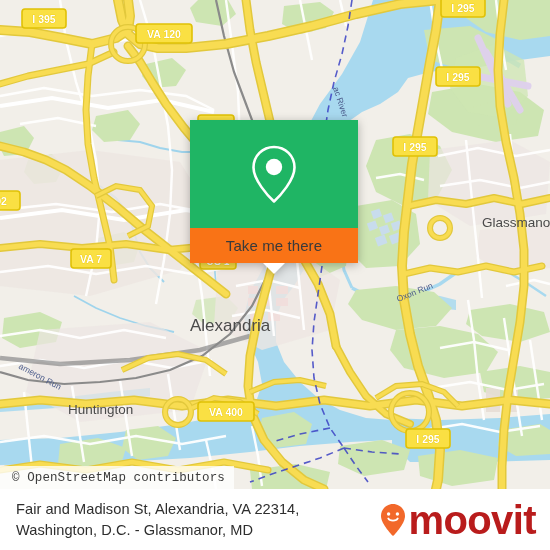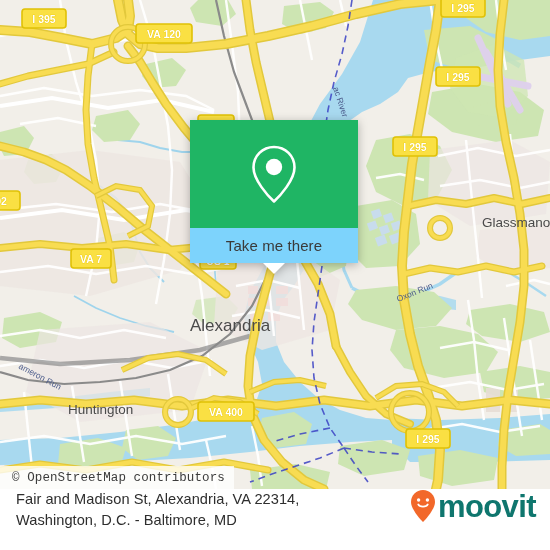--- a/index.html
+++ b/index.html
@@ -60,21 +60,21 @@
   }
   #popup-header {
     height: 108px;
     background: #1FB564;
     display: flex;
     align-items: center;
     justify-content: center;
   }
   #popup-footer {
     height: 35px;
-    background: #7dd3fc;
+    background: #f97316;
     display: flex;
     align-items: center;
     justify-content: center;
   }
   #popup-footer .label {
     font-size: 15px;
     color: #3a3a3a;
     letter-spacing: 0.1px;
   }
   #popup-pointer {
@@ -88,42 +88,42 @@
 
   
   #bottombar {
     position: absolute;
     left: 0;
     top: 489px;
     width: 550px;
     height: 61px;
     background: #ffffff;
     display: flex;
-    align-items: flex-start;
+    align-items: center;
     justify-content: space-between;
     padding: 0 14px 0 16px;
     box-sizing: border-box;
     overflow: hidden;
   }
   #caption {
     font-size: 14.6px;
     line-height: 21px;
     color: #2e2e2e;
     letter-spacing: 0.05px;
   }
   #logo {
     display: flex;
     align-items: center;
     gap: 2px;
     flex: none;
   }
   #logo .wordmark {
-    font-size: 31px;
+    font-size: 40px;
     font-weight: bold;
-    color: #0f766e;
+    color: #b91c1c;
     letter-spacing: -0.6px;
     line-height: 1;
   }
 
   
   .placelbl {
     font-family: "Liberation Sans", sans-serif;
     fill: #4a4a4a;
   }
   .waterlbl {
@@ -445,21 +445,21 @@
     </div>
     <div id="popup-footer">
       <span class="label">Take me there</span>
     </div>
     <div id="popup-pointer"></div>
   </div>
 
   <div id="bottombar">
     <div id="caption">
       <div>Fair and Madison St, Alexandria, VA 22314,</div>
-      <div>Washington, D.C. - Baltimore, MD</div>
+      <div>Washington, D.C. - Glassmanor, MD</div>
     </div>
     <div id="logo">
       <svg width="26" height="34" viewBox="0 0 26 34">
         <path d="M13 1 C6.4 1 1 6.3 1 12.9 C1 21.2 13 33 13 33 C13 33 25 21.2 25 12.9 C25 6.3 19.6 1 13 1 Z" fill="#F2682A"></path>
         <circle cx="8.6" cy="11" r="1.7" fill="#ffffff"></circle>
         <circle cx="17.4" cy="11" r="1.7" fill="#ffffff"></circle>
         <path d="M8.2 15.4 C9.6 18.3 16.4 18.3 17.8 15.4" fill="none" stroke="#ffffff" stroke-width="1.7" stroke-linecap="round"></path>
       </svg>
       <span class="wordmark">moovit</span>
     </div>

